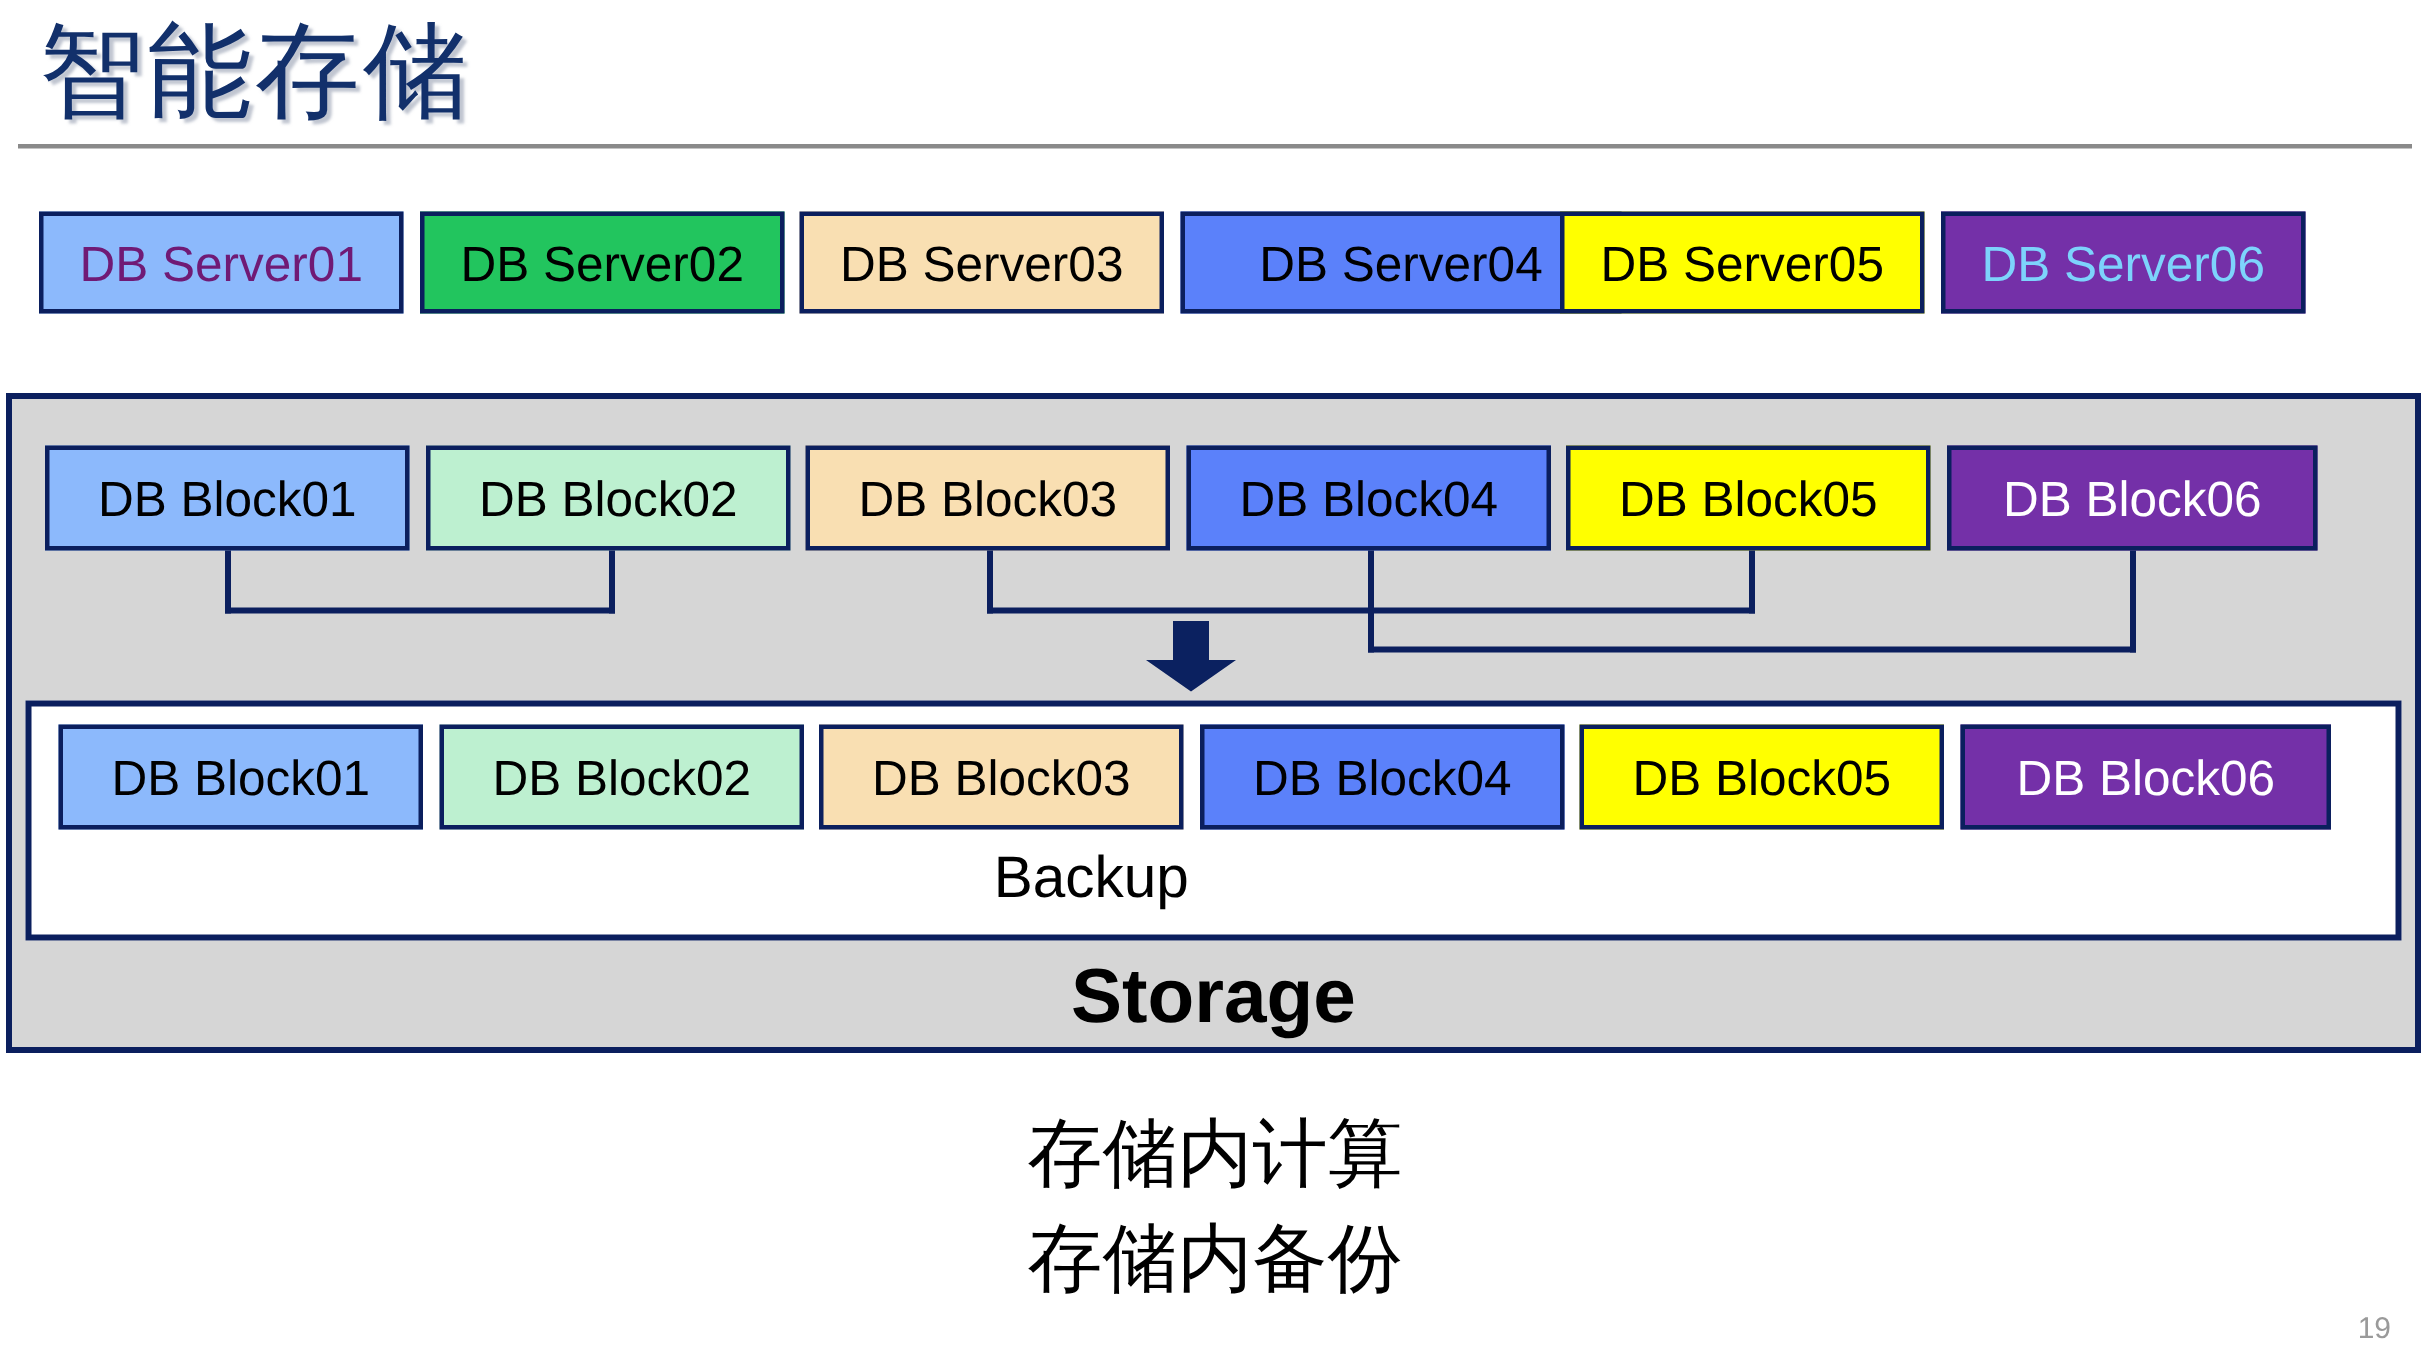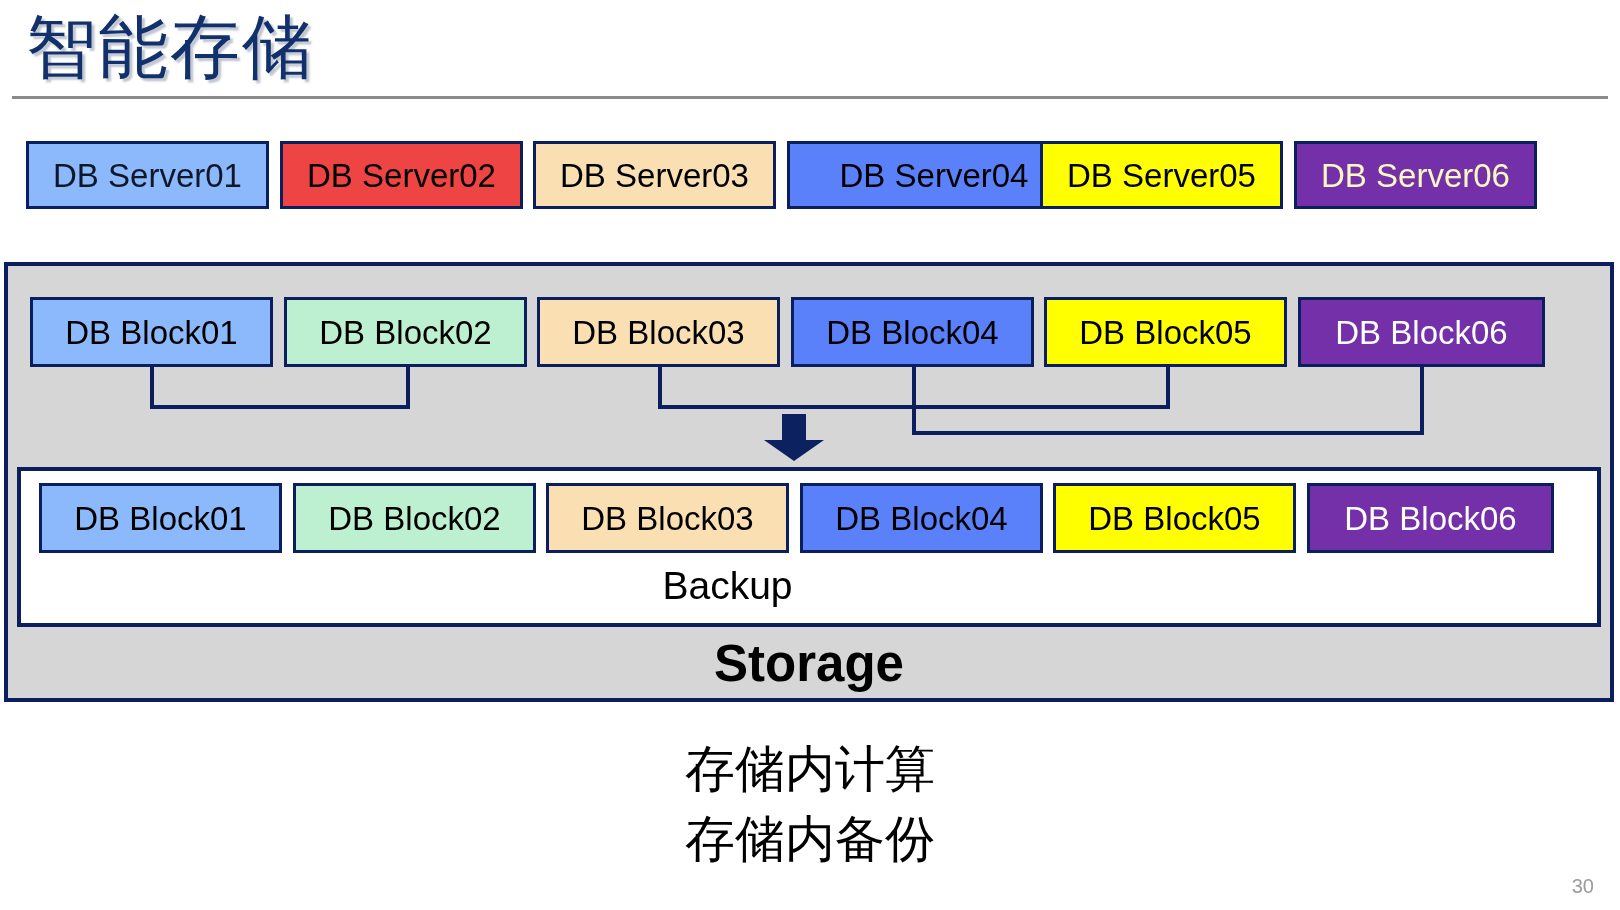--- a/index.html
+++ b/index.html
@@ -170,26 +170,26 @@
     color: #9A9A9A;
   }
 </style>
 </head>
 <body>
 
 <div class="slide-title">智能存储</div>
 <div class="title-rule"></div>
 
 <div id="server-band" class="server-row">
-    <div class="node" style="left: 26px; width: 243px; background: rgb(140, 185, 252); color: #0f172a;">DB Server01</div>
-    <div class="node" style="left: 280px; width: 243px; background: #ef4444; color: rgb(0, 0, 0);">DB Server02</div>
+    <div class="node" style="left: 26px; width: 243px; background: rgb(140, 185, 252); color: #701a75;">DB Server01</div>
+    <div class="node" style="left: 280px; width: 243px; background: #22c55e; color: rgb(0, 0, 0);">DB Server02</div>
     <div class="node" style="left: 533px; width: 243px; background: rgb(249, 223, 178); color: rgb(0, 0, 0);">DB Server03</div>
     <div class="node" style="left: 787px; width: 294px; background: rgb(91, 129, 250); color: rgb(0, 0, 0);">DB Server04</div>
     <div class="node" style="left: 1040px; width: 243px; background: rgb(255, 255, 0); color: rgb(0, 0, 0);">DB Server05</div>
-    <div class="node" style="left: 1294px; width: 243px; background: rgb(116, 48, 168); color: #fef9c3;">DB Server06</div>
+    <div class="node" style="left: 1294px; width: 243px; background: rgb(116, 48, 168); color: #7dd3fc;">DB Server06</div>
   </div>
 
 <div id="storage-container">
 
   <div id="block-band">
       <div class="node" style="left: 22px; width: 243px; background: rgb(140, 185, 252); color: rgb(0, 0, 0);">DB Block01</div>
       <div class="node" style="left: 276px; width: 243px; background: rgb(189, 240, 208); color: rgb(0, 0, 0);">DB Block02</div>
       <div class="node" style="left: 529px; width: 243px; background: rgb(249, 223, 178); color: rgb(0, 0, 0);">DB Block03</div>
       <div class="node" style="left: 783px; width: 243px; background: rgb(91, 129, 250); color: rgb(0, 0, 0);">DB Block04</div>
       <div class="node" style="left: 1036px; width: 243px; background: rgb(255, 255, 0); color: rgb(0, 0, 0);">DB Block05</div>
@@ -219,13 +219,13 @@
   </div>
 
   <div id="storage-label">Storage</div>
 </div>
 
 <div id="caption">
     <div>存储内计算</div>
     <div>存储内备份</div>
   </div>
 
-<div id="page-number">30</div>
+<div id="page-number">19</div>
 
 </body></html>

